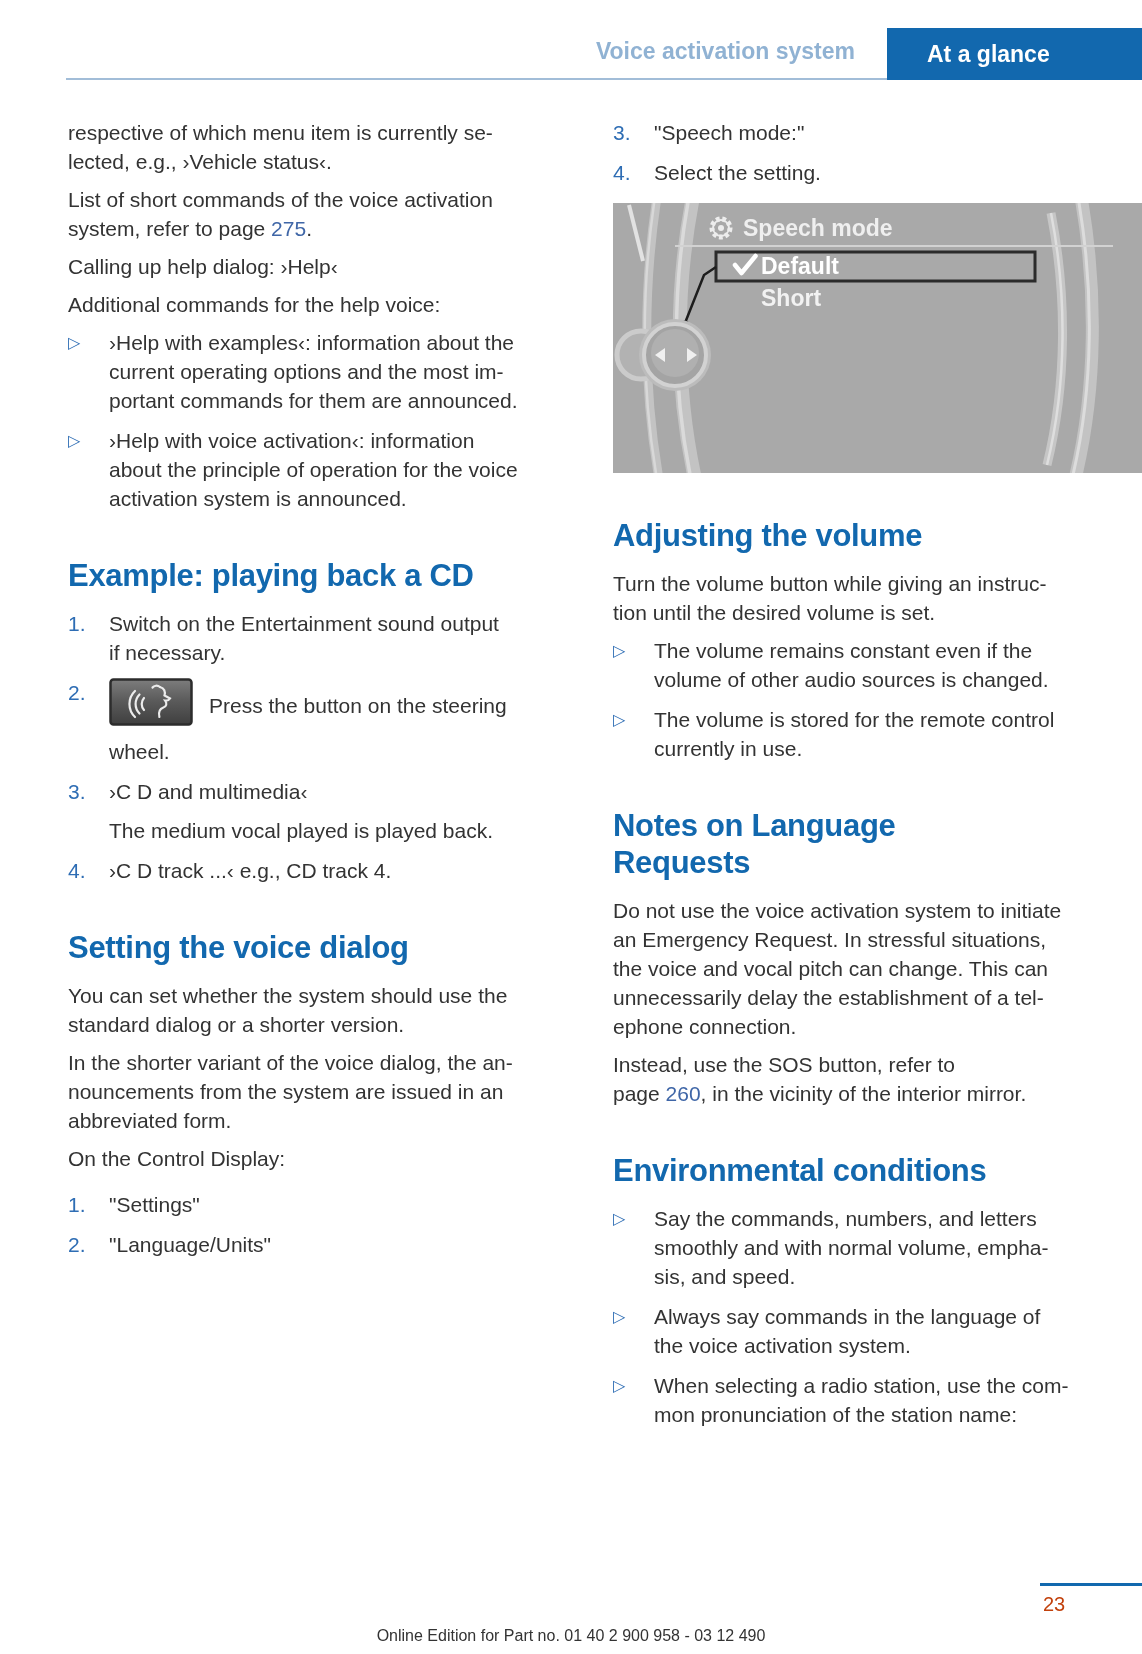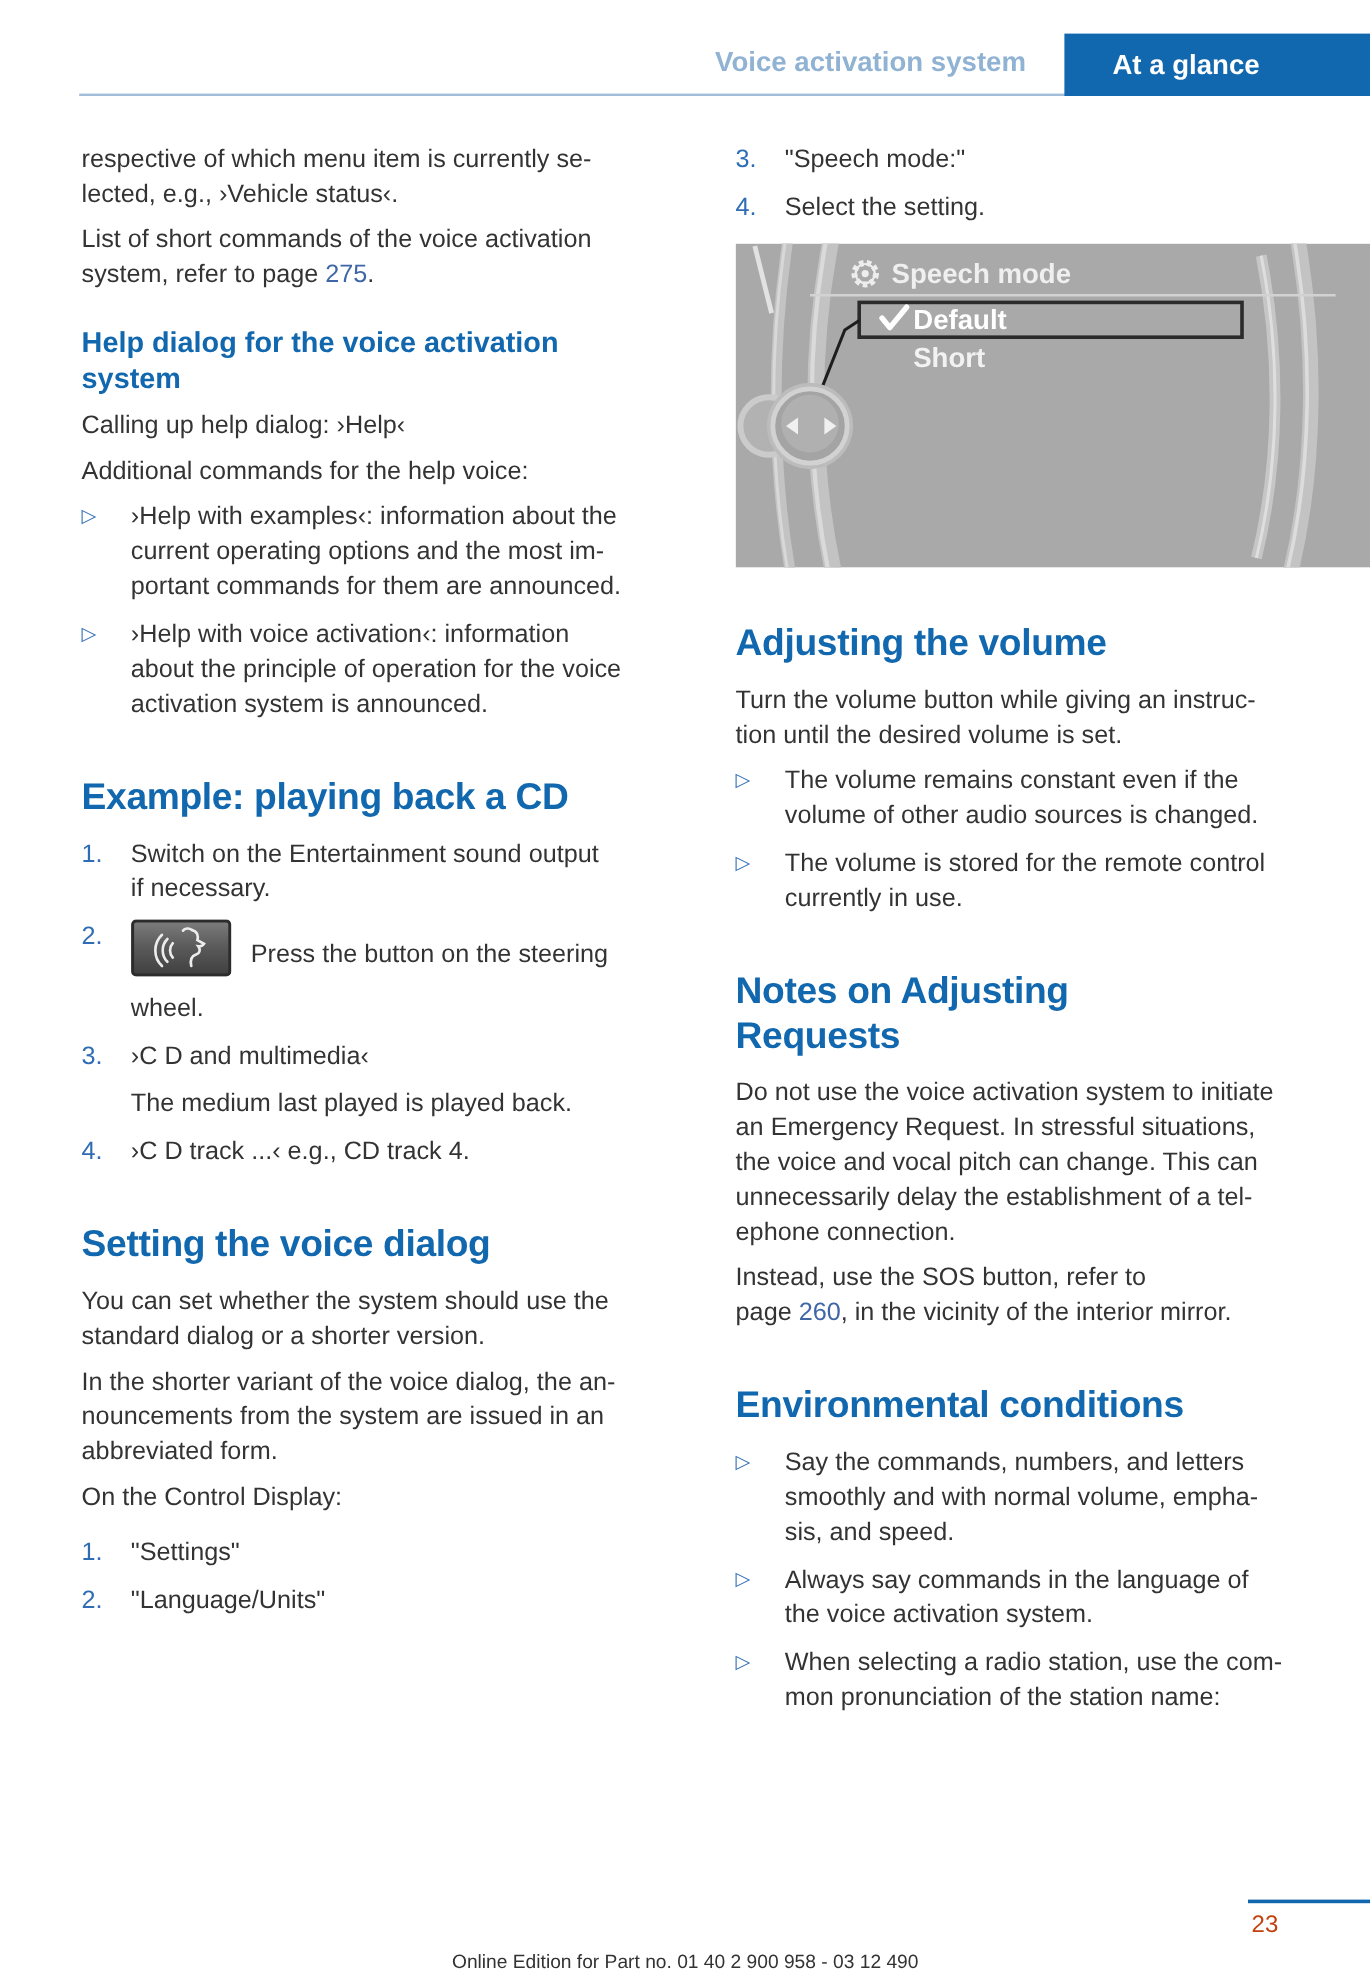--- a/index.html
+++ b/index.html
@@ -54,22 +54,20 @@
   <div class="header-tab">At a glance</div>
 
   <div class="col col-left">
 
     <p class="body">respective of which menu item is currently se-
 lected, e.g., ›Vehicle status‹.</p>
 
     <p class="body"><span>List of short commands of the voice activation
 system, refer to page </span><a class="pagelink">275</a><span>.</span></p>
 
-    <h2 class="sub">Help dialog for the voice activation
-system</h2>
 
     <p class="body">Calling up help dialog: ›Help‹</p>
     <p class="body">Additional commands for the help voice:</p>
 
     <div class="li">
       <span class="marker">▷</span>
       <span class="itembody">›Help with examples‹: information about the
 current operating options and the most im-
 portant commands for them are announced.</span>
     </div>
@@ -105,21 +103,21 @@
                 <path d="M26,13 a18,18 0 0 0 0,26"></path>
                 <path d="M51,9 c-2.5,-2 -6,-1.5 -7.5,0.5"></path>
                 <path d="M51,9 c4.5,1 5.5,5 4.5,8.5 l5.5,3 c-1,1.6 -3,2.2 -4.8,2 c2.2,3 1.2,6 -1.8,7 c-4,1.4 -5.2,4.4 -4,9.5"></path>
               </g>
             </svg></span><span style="white-space:pre-line;">Press the button on the steering
 wheel.</span></span>
     </div>
 
     <div class="li">
       <span class="num">3.</span>
-      <span class="itembody"><span>›C D and multimedia‹</span><div class="subpara">The medium last played is played back.</div></span>
+      <span class="itembody"><span>›C D and multimedia‹</span><div class="subpara">The medium vocal played is played back.</div></span>
     </div>
 
     <div class="li">
       <span class="num">4.</span>
       <span class="itembody">›C D track ...‹ e.g., CD track 4.</span>
     </div>
 
     <h1 class="sec">Setting the voice dialog</h1>
 
     <p class="body">You can set whether the system should use the
@@ -212,21 +210,21 @@
       <span class="marker">▷</span>
       <span class="itembody">The volume remains constant even if the
 volume of other audio sources is changed.</span>
     </div>
     <div class="li">
       <span class="marker">▷</span>
       <span class="itembody">The volume is stored for the remote control
 currently in use.</span>
     </div>
 
-    <h1 class="sec">Notes on Adjusting
+    <h1 class="sec">Notes on Language
 Requests</h1>
 
     <p class="body">Do not use the voice activation system to initiate
 an Emergency Request. In stressful situations,
 the voice and vocal pitch can change. This can
 unnecessarily delay the establishment of a tel-
 ephone connection.</p>
 
     <p class="body"><span>Instead, use the SOS button, refer to
 page </span><a class="pagelink">260</a><span>, in the vicinity of the interior mirror.</span></p>

